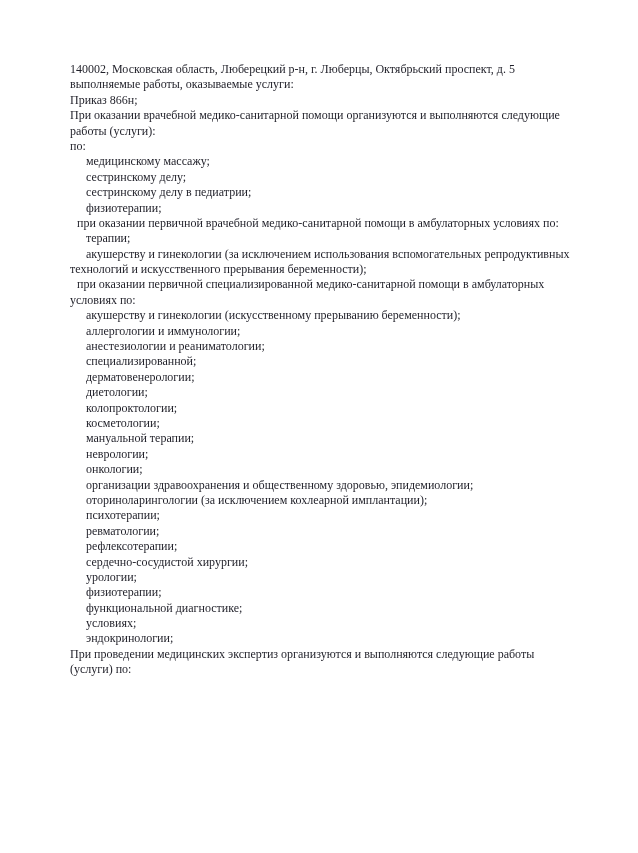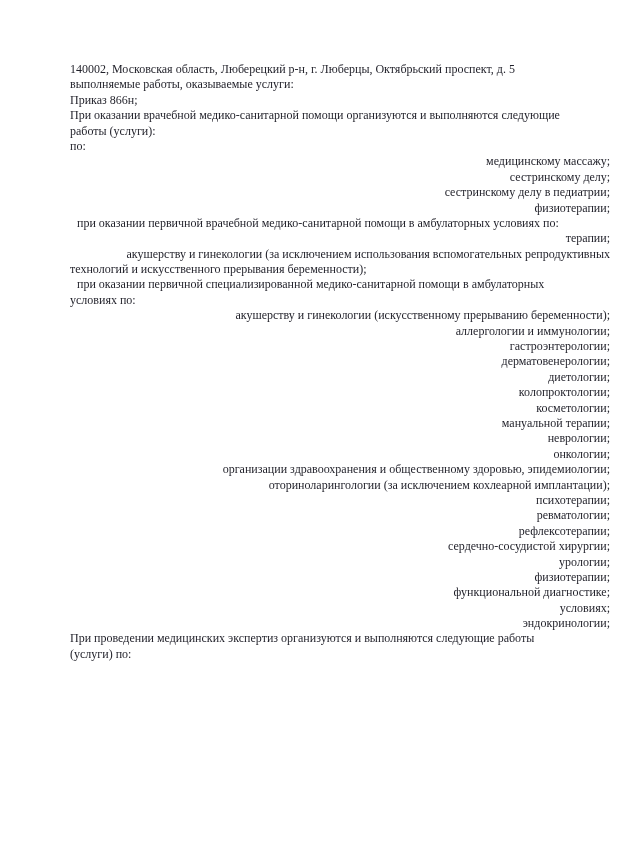--- a/index.html
+++ b/index.html
@@ -36,21 +36,21 @@
   .para {
     margin: 0;
     padding: 0;
   }
   .line {
     white-space: nowrap;
     height: 15.4px;
   }
   .ind-0 { padding-left: 0; }
   .ind-1 { padding-left: 7px; }
-  .ind-2 { padding-left: 16px; text-align: right; }
+  .ind-2 { padding-left: 16px; }
 </style>
 </head>
 <body>
 
 <div class="page">
   <div class="textblock" style="color: rgb(31, 31, 40);">
       <div class="para">
         <div class="line ind-0">140002, Московская область, Люберецкий р-н, г. Люберцы, Октябрьский проспект, д. 5</div>
       </div>
       <div class="para">
@@ -92,21 +92,24 @@
         <div class="line ind-1">при оказании первичной специализированной медико-санитарной помощи в амбулаторных</div>
         <div class="line ind-0">условиях по:</div>
       </div>
       <div class="para">
         <div class="line ind-2">акушерству и гинекологии (искусственному прерыванию беременности);</div>
       </div>
       <div class="para">
         <div class="line ind-2">аллергологии и иммунологии;</div>
       </div>
       <div class="para">
-        <div class="line ind-2">гастроэнтерологии;</div>
+        <div class="line ind-2">анестезиологии и реаниматологии;</div>
+      </div>
+      <div class="para">
+        <div class="line ind-2">специализированной;</div>
       </div>
       <div class="para">
         <div class="line ind-2">дерматовенерологии;</div>
       </div>
       <div class="para">
         <div class="line ind-2">диетологии;</div>
       </div>
       <div class="para">
         <div class="line ind-2">колопроктологии;</div>
       </div>

